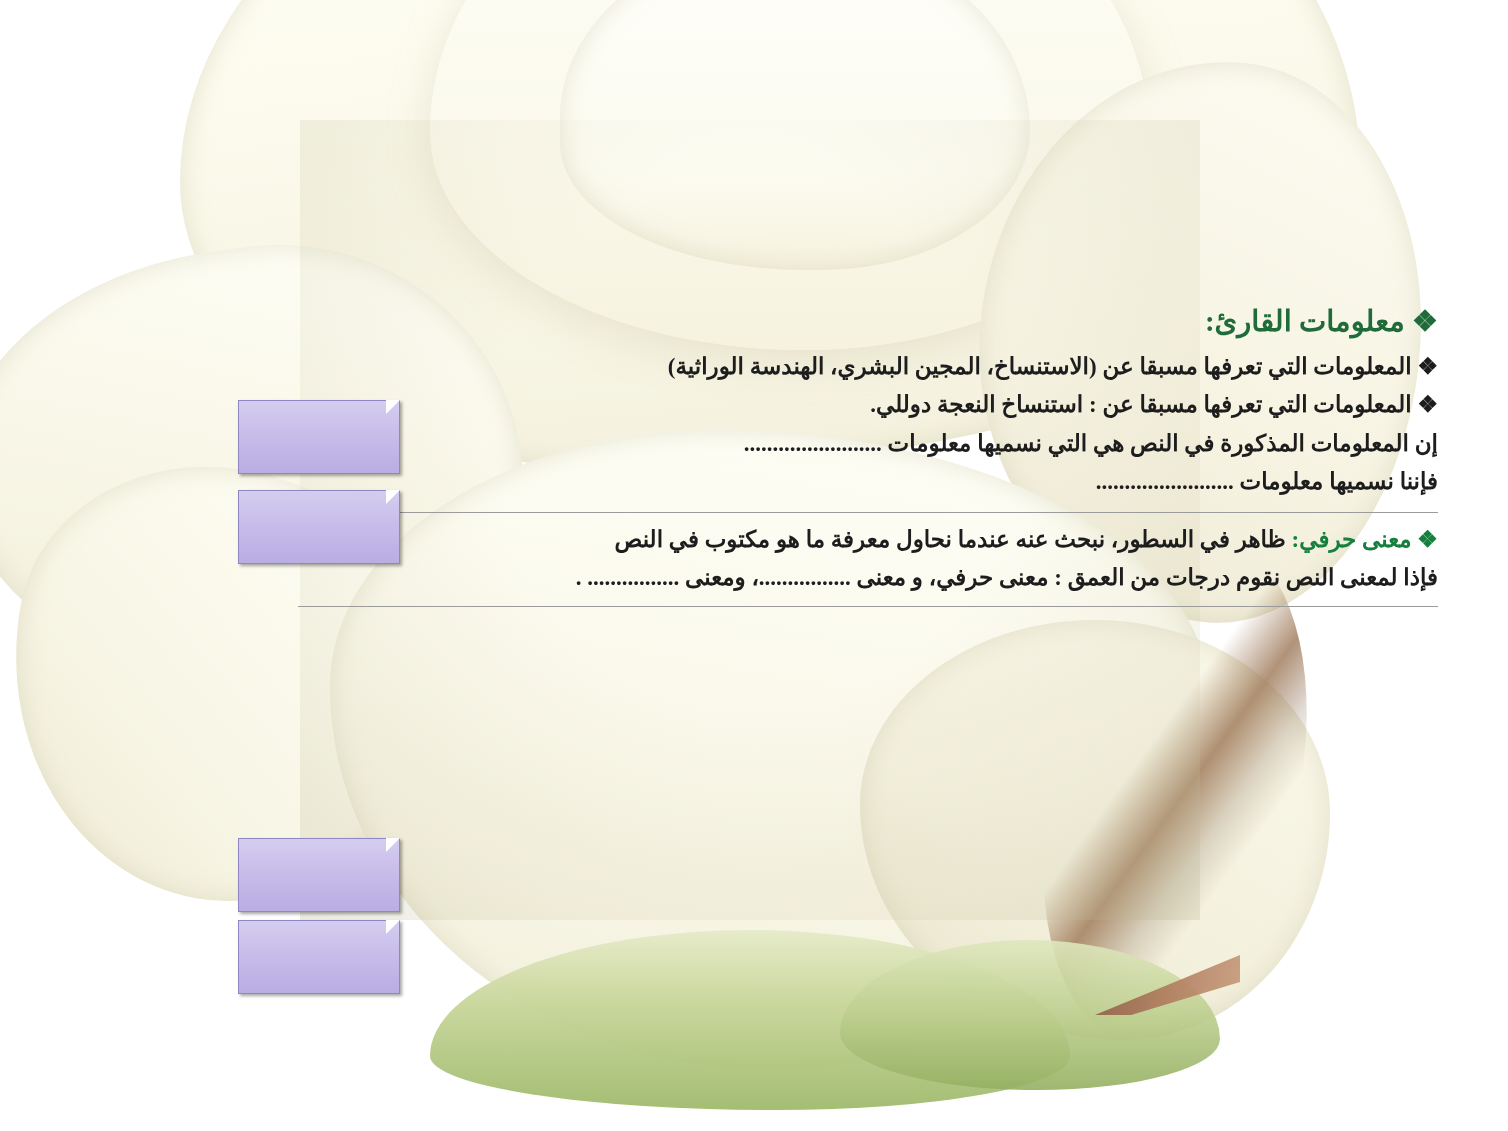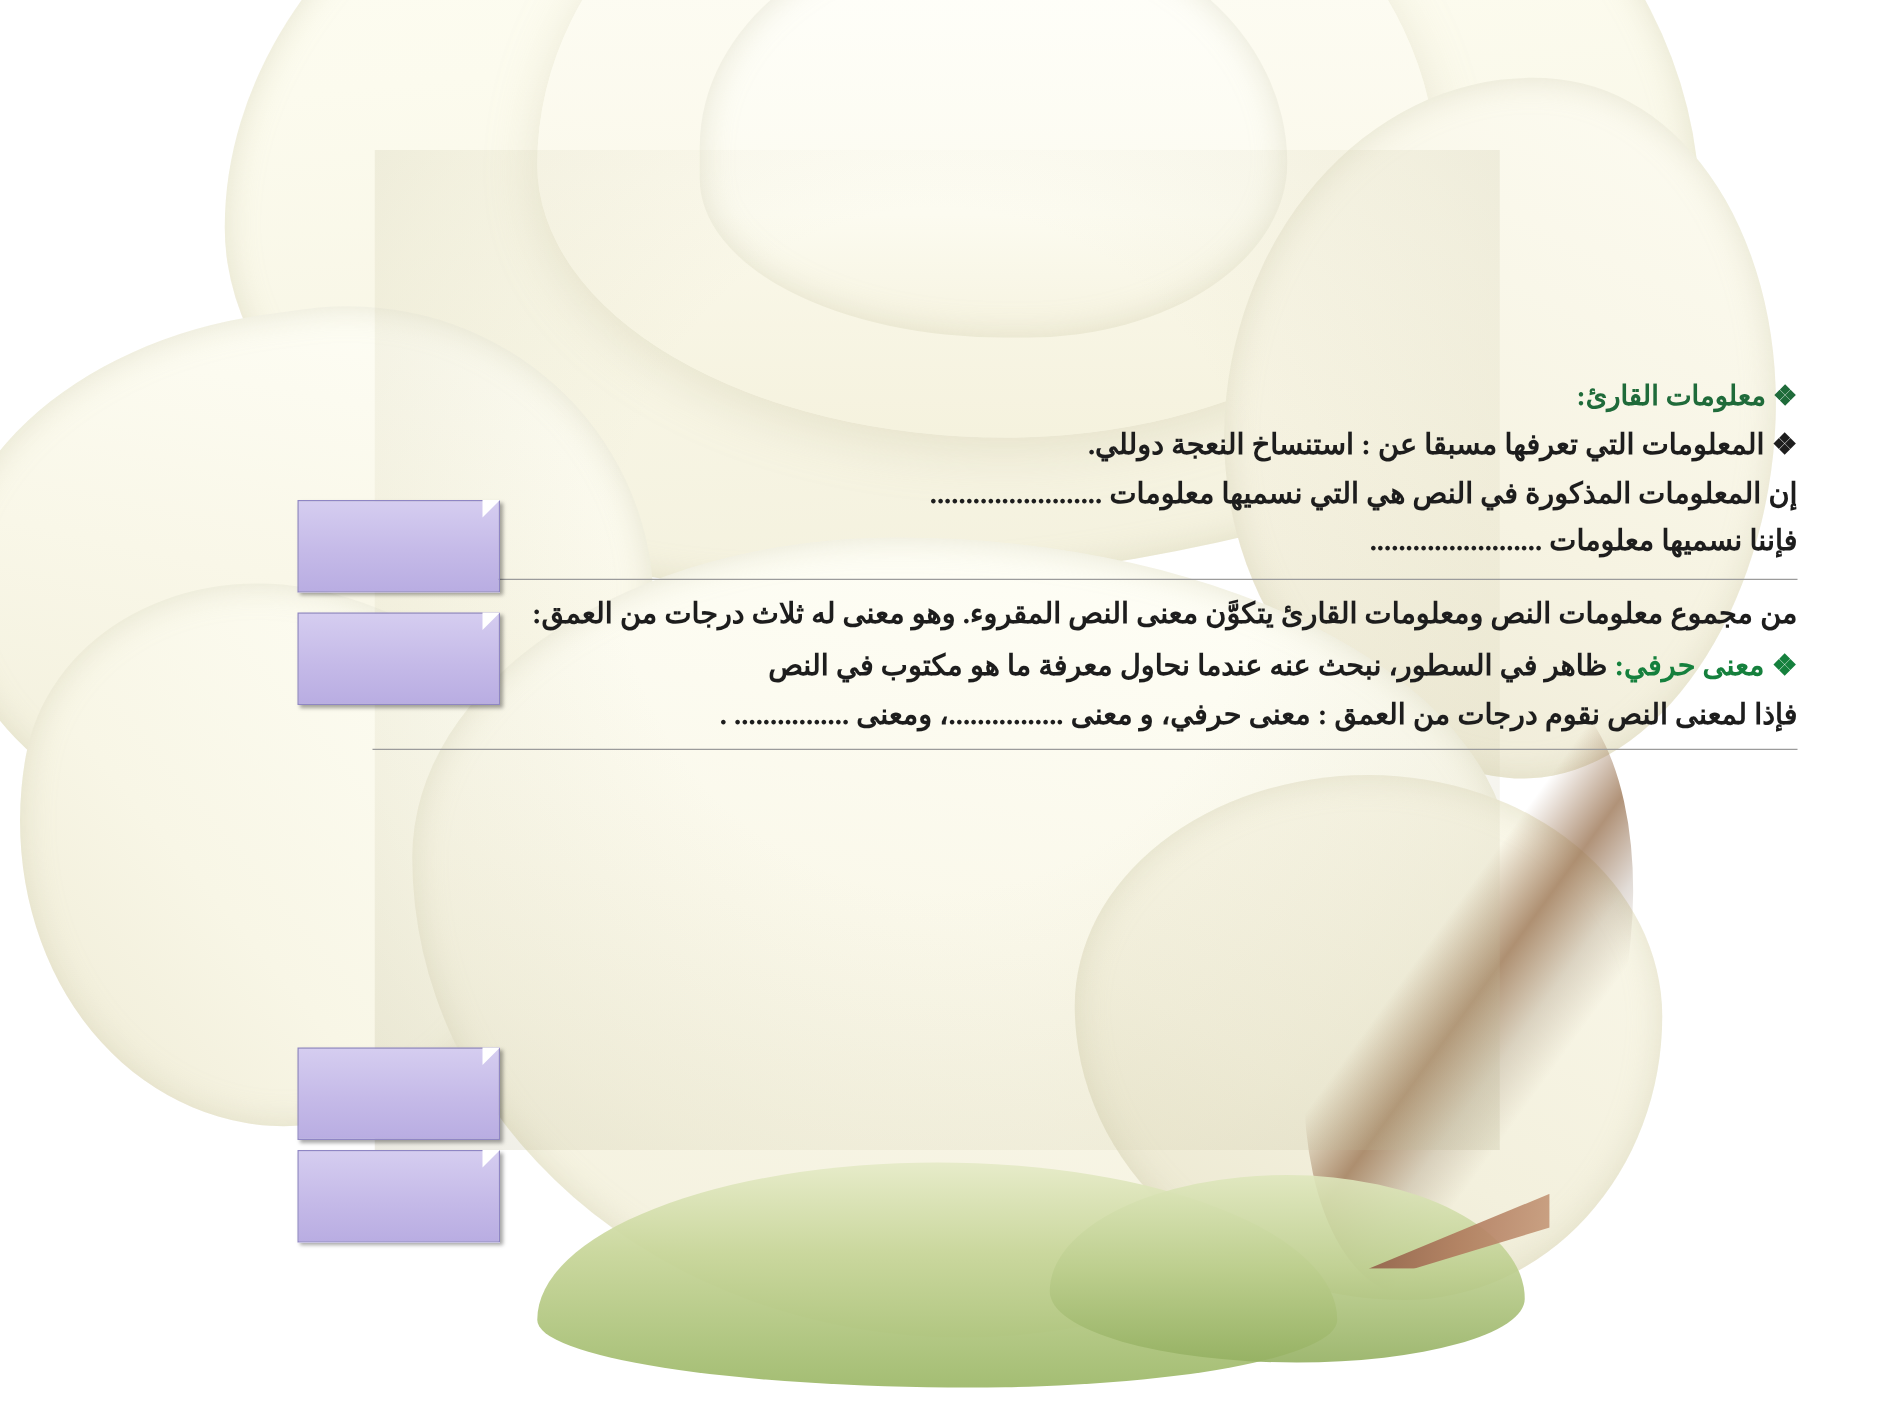--- a/index.html
+++ b/index.html
@@ -115,21 +115,21 @@
     text-align: right;
     direction: rtl;
     font-weight: bold;
     color: #1d1d1d;
     line-height: 1.5;
     font-size: 23px;
   }
   .line { margin: 0 0 4px 0; white-space: normal; }
   .heading {
     color: #1f6b3a;
-    font-size: 22px;
+    font-size: 29px;
     margin-bottom: 6px;
   }
   .hr-sep {
     border: none;
     border-top: 1px solid #9b9b9b;
     margin: 12px 0 10px 0;
     width: 100%;
   }
   .hr-sep2 {
     border: none;
@@ -183,28 +183,28 @@
     <div class="leaf-green"></div>
     <div class="leaf-green2"></div>
     <div class="thorn"></div>
     <div class="shadow-soft"></div>
   </div>
 
   <div class="text-block">
 
     <p class="line heading">❖ معلومات القارئ:</p>
 
+    <p class="line">❖ المعلومات التي تعرفها مسبقا عن (الاستنساخ، المجين البشري، الهندسة الوراثية)</p>
     <p class="line">❖ المعلومات التي تعرفها مسبقا عن : استنساخ النعجة دوللي.</p>
 
     <p class="line">إن المعلومات المذكورة في النص هي التي نسميها معلومات ........................</p>
     <p class="line">فإننا نسميها معلومات ........................</p>
 
     <hr class="hr-sep">
 
-    <p class="para">من مجموع معلومات النص ومعلومات القارئ يتكوَّن معنى النص المقروء. وهو معنى له ثلاث درجات من العمق:</p>
 
     <p class="line">
       <span class="lbl-green">❖ معنى حرفي:</span>
       <span>ظاهر في السطور، نبحث عنه عندما نحاول معرفة ما هو مكتوب في النص</span>
     </p>
 
 
 
     <p class="line">فإذا لمعنى النص نقوم درجات من العمق : معنى حرفي، و معنى ................، ومعنى ................ .</p>
 

